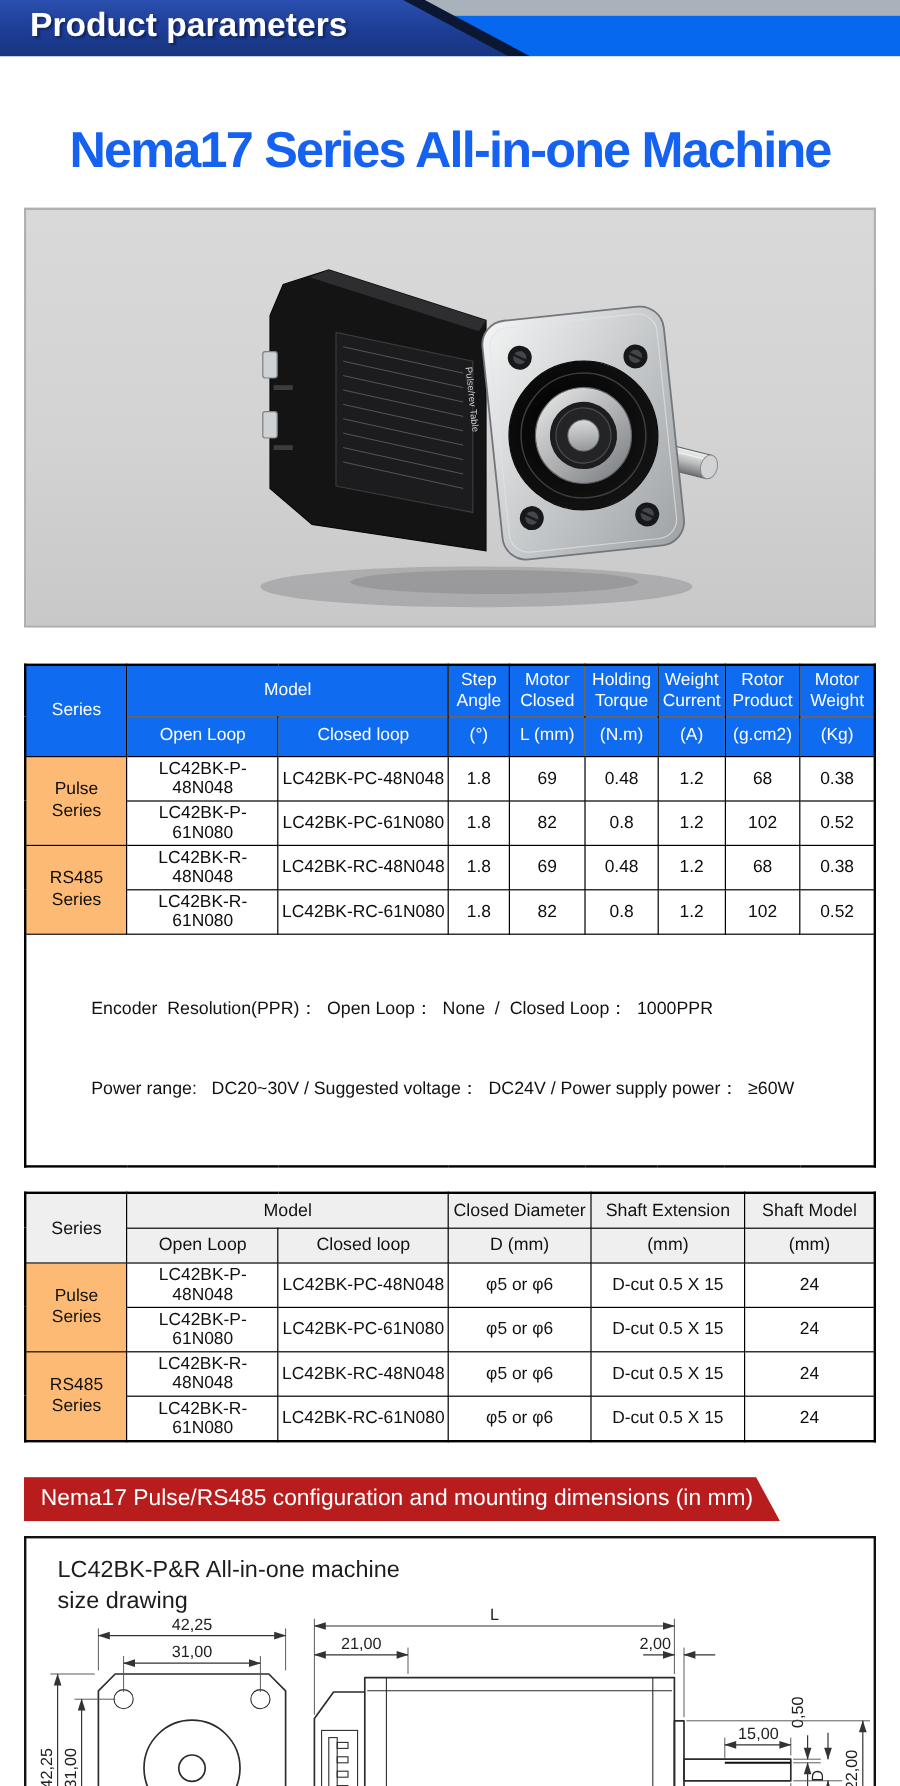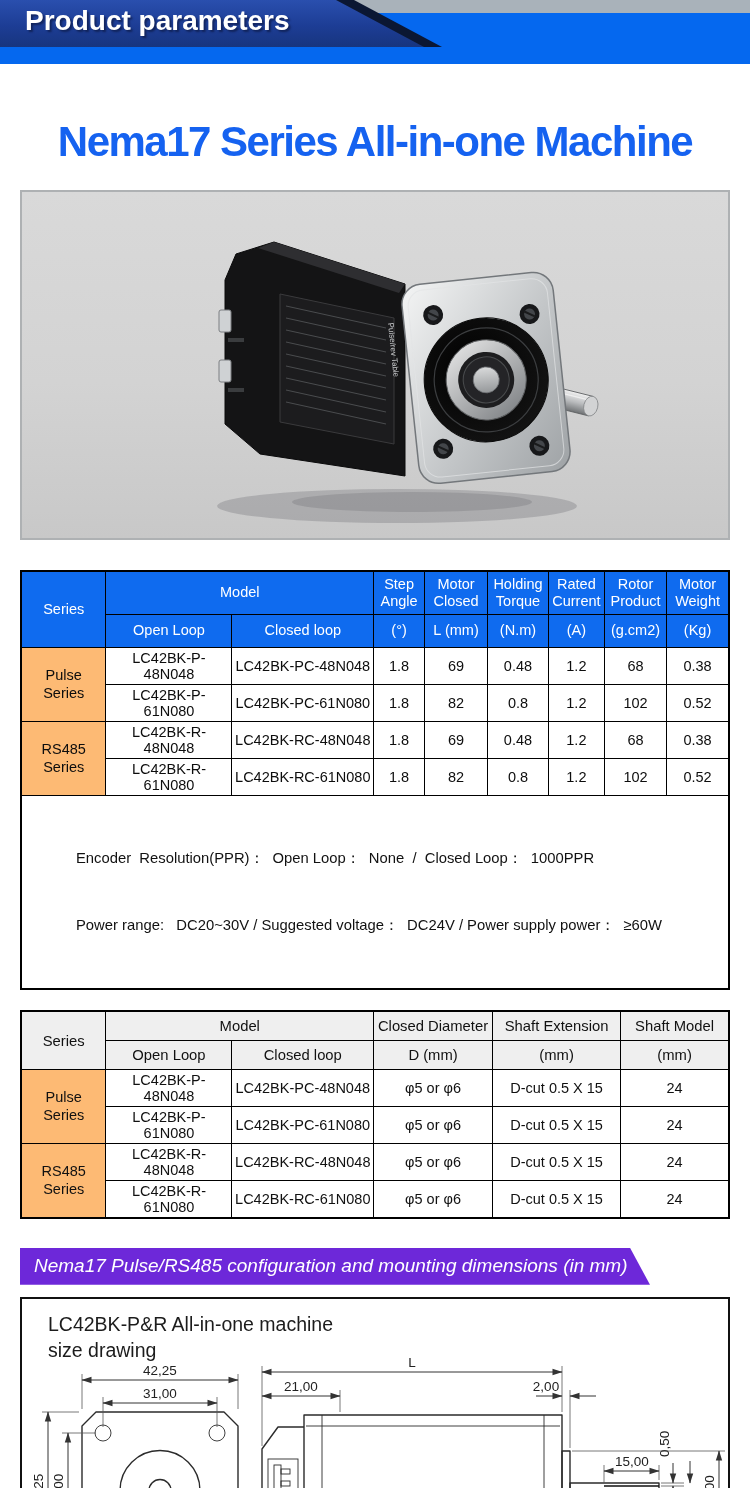--- a/index.html
+++ b/index.html
@@ -5,21 +5,21 @@
   * { box-sizing: border-box; }
   html,body { margin:0; padding:0; }
   body {
     width: 750px;
     background: #fff;
     font-family: "Liberation Sans", sans-serif;
     color: #111;
   }
 
   
-  .ribbon { position: relative; height: 64px; overflow: hidden; }
+  .ribbon { position: relative; height: 47px; overflow: hidden; }
   .ribbon-gray  { position:absolute; left:0; top:0; right:0; height:13px; background:#a9b2ba; }
   .ribbon-blue  { position:absolute; left:0; top:13px; right:0; bottom:0; background:#0568ef; }
   .ribbon-dark-edge {
     position:absolute; left:0; top:0; width:460px; height:47px; background:#0b1733;
     clip-path: polygon(0 0, 354px 0, 442px 47px, 0 47px);
   }
   .ribbon-navy {
     position:absolute; left:0; top:0; width:440px; height:47px;
     background: linear-gradient(180deg, #2a4fae 0%, #1d3d95 55%, #17357f 100%);
     clip-path: polygon(0 0, 336px 0, 424px 47px, 0 47px);
@@ -67,24 +67,24 @@
   .shaft-table { margin-top: 20px; }
   .shaft-table thead th { background:#efefef; font-weight:400; font-size:14.8px; }
   .shaft-table thead tr:first-child th { height: 29px; }
   .shaft-table thead tr:last-child  th { height: 29px; }
   .shaft-table tbody td { height: 29px; font-size: 14.5px; }
 
   
   .section-banner {
     margin: 29px 0 0 20px;
     width: 630px; height: 37px;
-    background: #6d28d9;
+    background: #b91c1c;
     clip-path: polygon(0 0, calc(100% - 20px) 0, 100% 100%, 0 100%);
     color: #fff; font-size: 19px; line-height: 36px;
-    padding-left: 14px; white-space: nowrap; font-style: italic;
+    padding-left: 14px; white-space: nowrap;
   }
 
   
   .drawing-box {
     margin: 12px 20px 0;
     width: 710px; height: 320px;
     border: 2px solid #111;
     position: relative; background:#fff;
   }
   .drawing-box svg { display:block; }
@@ -209,21 +209,21 @@
       <col style="width:8.8%">
       <col style="width:8.8%">
   </colgroup>
   <thead>
     <tr>
       <th rowspan="2">Series</th>
       <th colspan="2">Model</th>
       <th>Step Angle</th>
       <th>Motor Closed</th>
       <th>Holding Torque</th>
-      <th>Rated Current</th>
+      <th>Weight Current</th>
       <th>Rotor Product</th>
       <th>Motor Weight</th>
     </tr>
     <tr>
       <th>Open Loop</th>
       <th>Closed loop</th>
       <th>(°)</th>
       <th>L (mm)</th>
       <th>(N.m)</th>
       <th>(A)</th>

